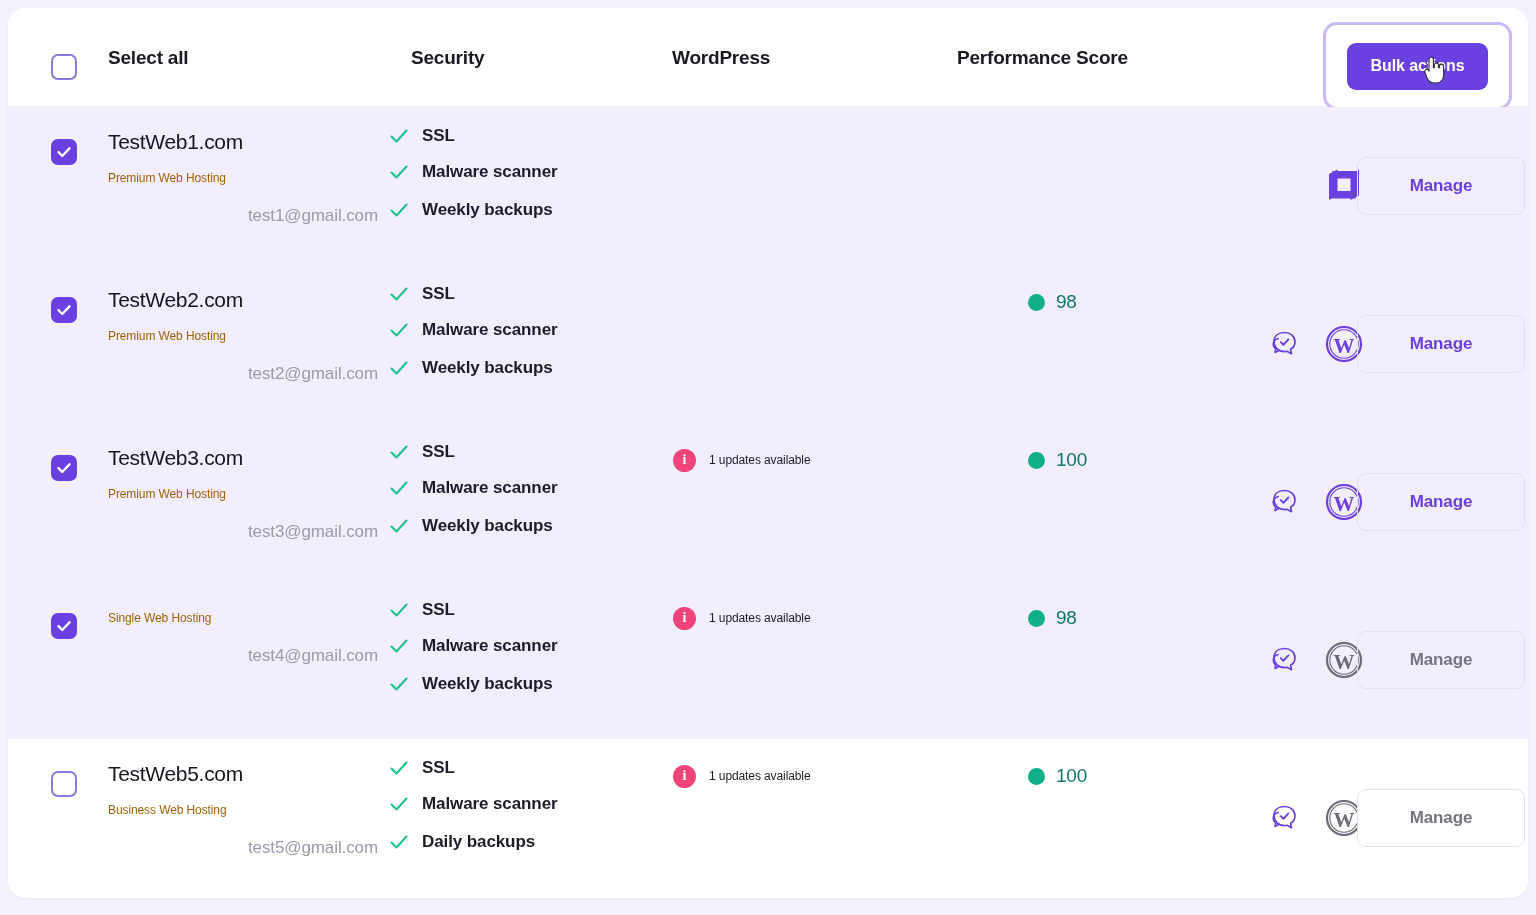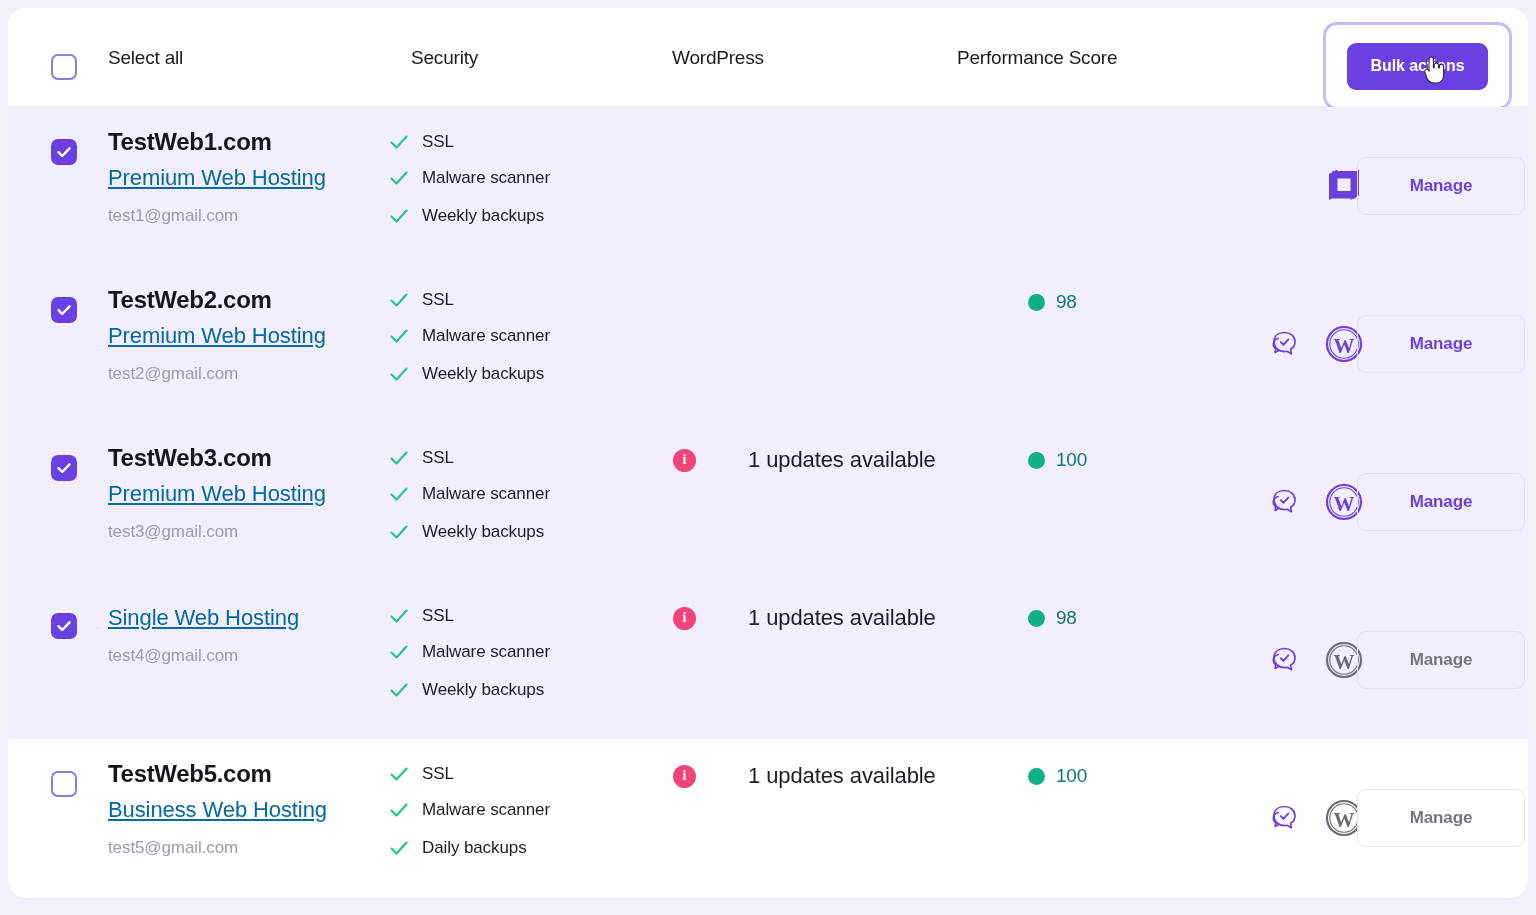--- a/index.html
+++ b/index.html
@@ -39,21 +39,21 @@
     border-bottom: 1px solid #eeeaf8;
   }
 
   .hdr-cell {
     position: absolute;
     top: 0;
     height: 99px;
     display: flex;
     align-items: center;
     font-size: 19px;
-    font-weight: 400;
+    font-weight: 700;
     color: #1a1a23;
     letter-spacing: -0.2px;
   }
 
   .hdr-select  { left: 100px; }
   .hdr-sec     { left: 378px; margin-left: 25px; }
   .hdr-wp      { left: 664px; }
   .hdr-perf    { left: 949px; }
 
   
@@ -136,45 +136,46 @@
     top: 32px;
   }
 
   .col-site {
     position: absolute;
     left: 100px;
     top: 18px;
     width: 270px;
   }
   .site-name {
-    font-size: 24px;
-    font-weight: 700;
+    font-size: 21px;
+    font-weight: 400;
     color: #16161f;
     letter-spacing: -0.3px;
     line-height: 34px;
   }
   .site-plan {
-    font-size: 22px;
-    color: #0369a1;
+    font-size: 12px;
+    color: #a16207;
     line-height: 38px;
     letter-spacing: -0.1px;
-    text-decoration: underline;
   }
   .site-mail {
     font-size: 17px;
     color: #9c9aad;
     line-height: 38px;
     letter-spacing: -0.1px;
+    text-align: right;
   }
 
   .col-sec {
     position: absolute;
     left: 380px;
-    top: 18px;
+    top: 12px;
     width: 260px;
+    font-weight: bold;
   }
   .sec-item {
     display: flex;
     align-items: center;
     height: 38px;
     font-size: 17px;
     color: #1d1d28;
     letter-spacing: -0.1px;
   }
   .sec-item:first-child { height: 34px; }
@@ -202,24 +203,23 @@
     font-size: 14px;
     font-weight: 700;
     font-family: "Liberation Serif", serif;
     display: flex;
     align-items: center;
     justify-content: center;
     margin-right: 13px;
     flex: none;
   }
   .wp-text {
-    font-size: 22px;
+    font-size: 12px;
     color: #1d1d28;
     letter-spacing: -0.1px;
-    margin-left: 39px;
   }
 
   .col-perf {
     position: absolute;
     left: 1020px;
     top: 22px;
     display: flex;
     align-items: center;
     height: 30px;
   }

